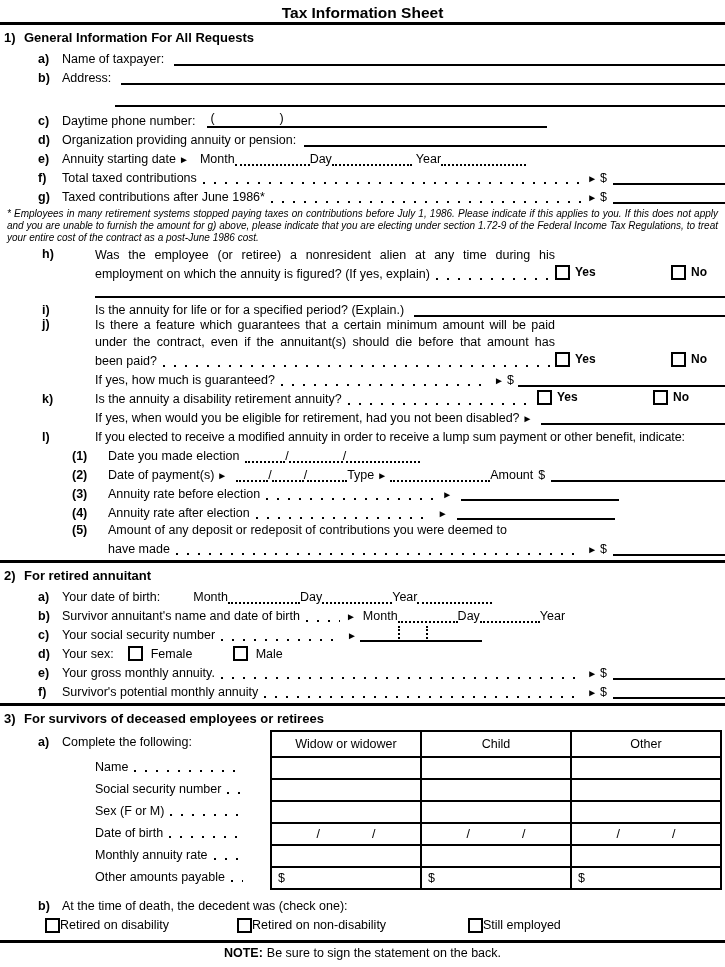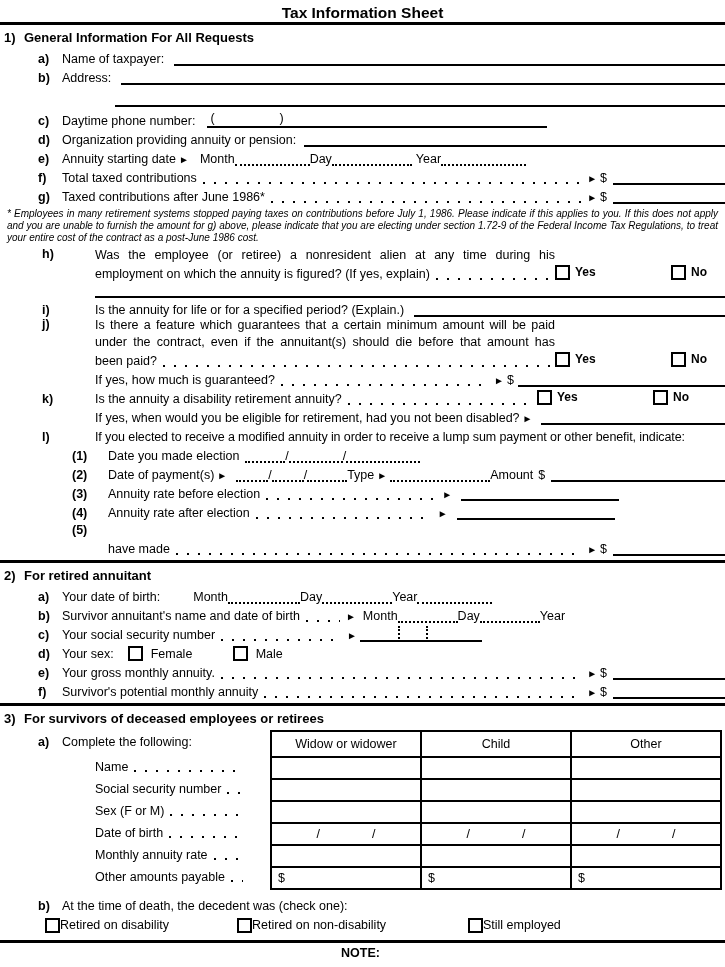--- a/index.html
+++ b/index.html
@@ -243,20 +243,21 @@
 </div>
 <div class="row">
   <span class="il l3">(4)</span>
   <span class="txt">Annuity rate after election</span>
   <span class="dots dotsF" style="width:176px"></span>
   <span class="arr">►</span>
   <span class="bl" style="width:158px;margin-left:6px"></span>
 </div>
 <div class="row" style="height:17px">
   <span class="il l3">(5)</span>
+  <span class="txt">Amount of any deposit or redeposit of contributions you were deemed to</span>
 </div>
 <div class="row">
   <span class="il l3"></span>
   <span class="txt">have made</span>
   <span class="dots"></span>
   <span class="arr">►</span>
   <span class="txt">$</span>
   <span class="bl" style="width:112px;margin-left:6px"></span>
 </div>
 
@@ -435,13 +436,14 @@
     </span>
   <span class="opt">
       <span class="cb"></span>
       <span>Still employed</span>
     </span>
 </div>
 
 <div class="rule" style="margin-top:5px"></div>
 <div class="noterow">
   <span class="b">NOTE:</span>
+  <span>Be sure to sign the statement on the back.</span>
 </div>
 
 </body></html>

